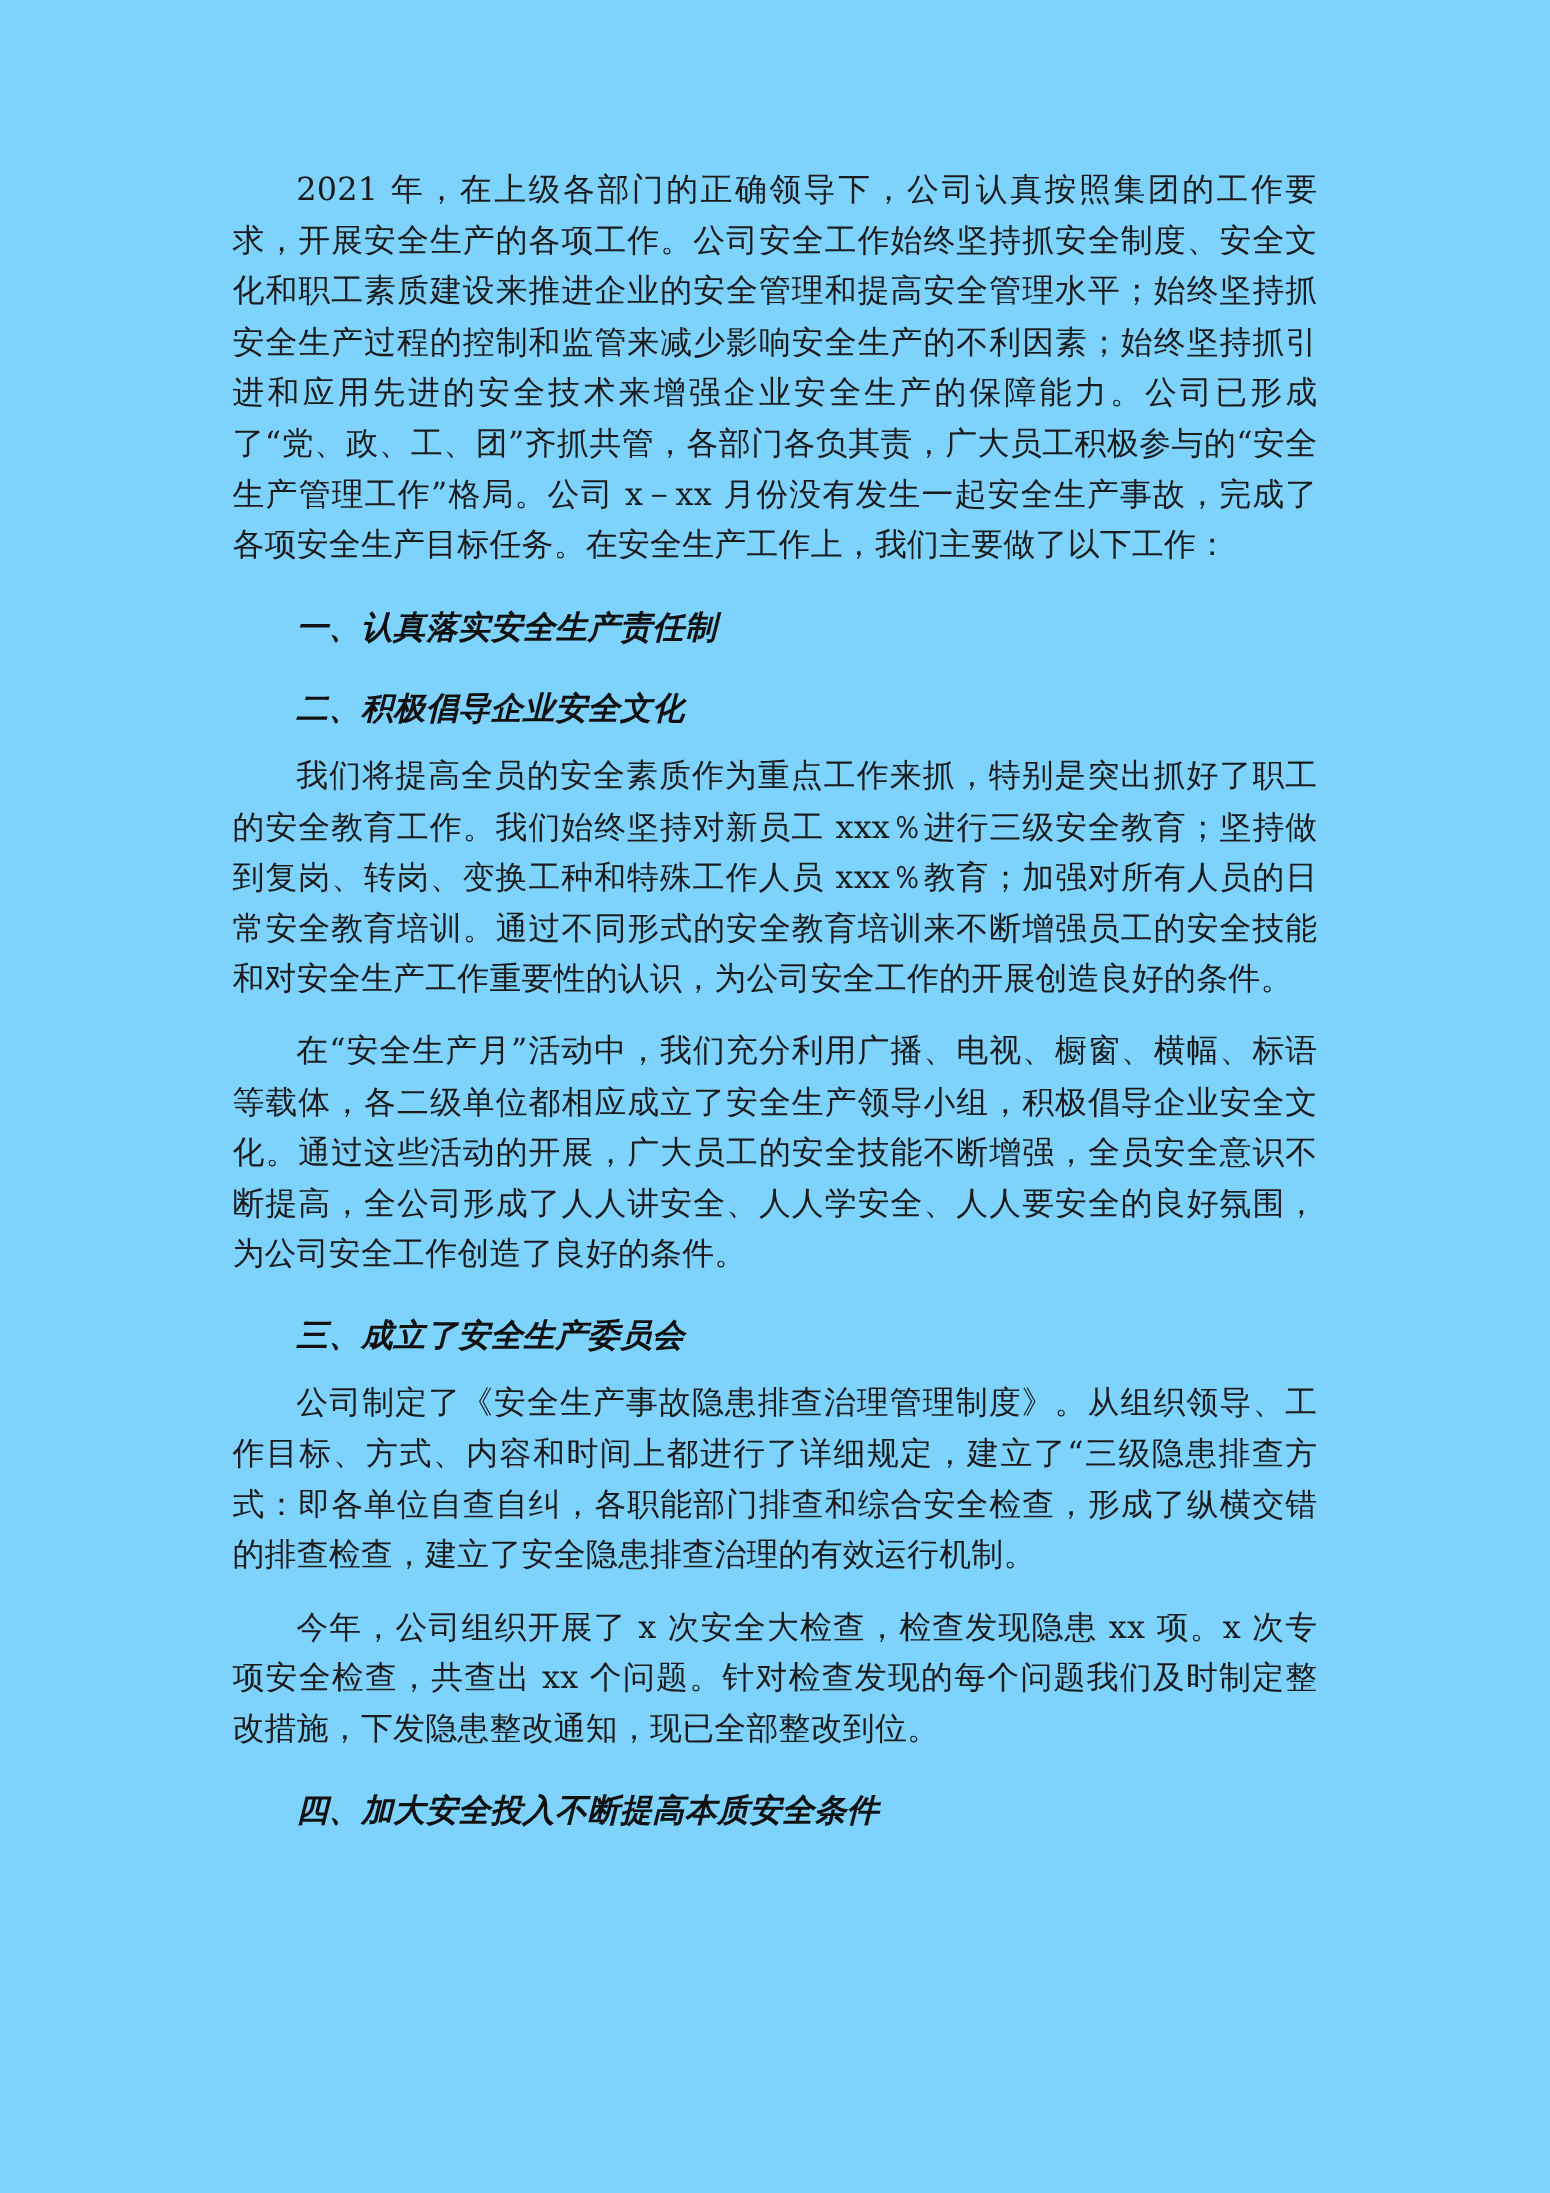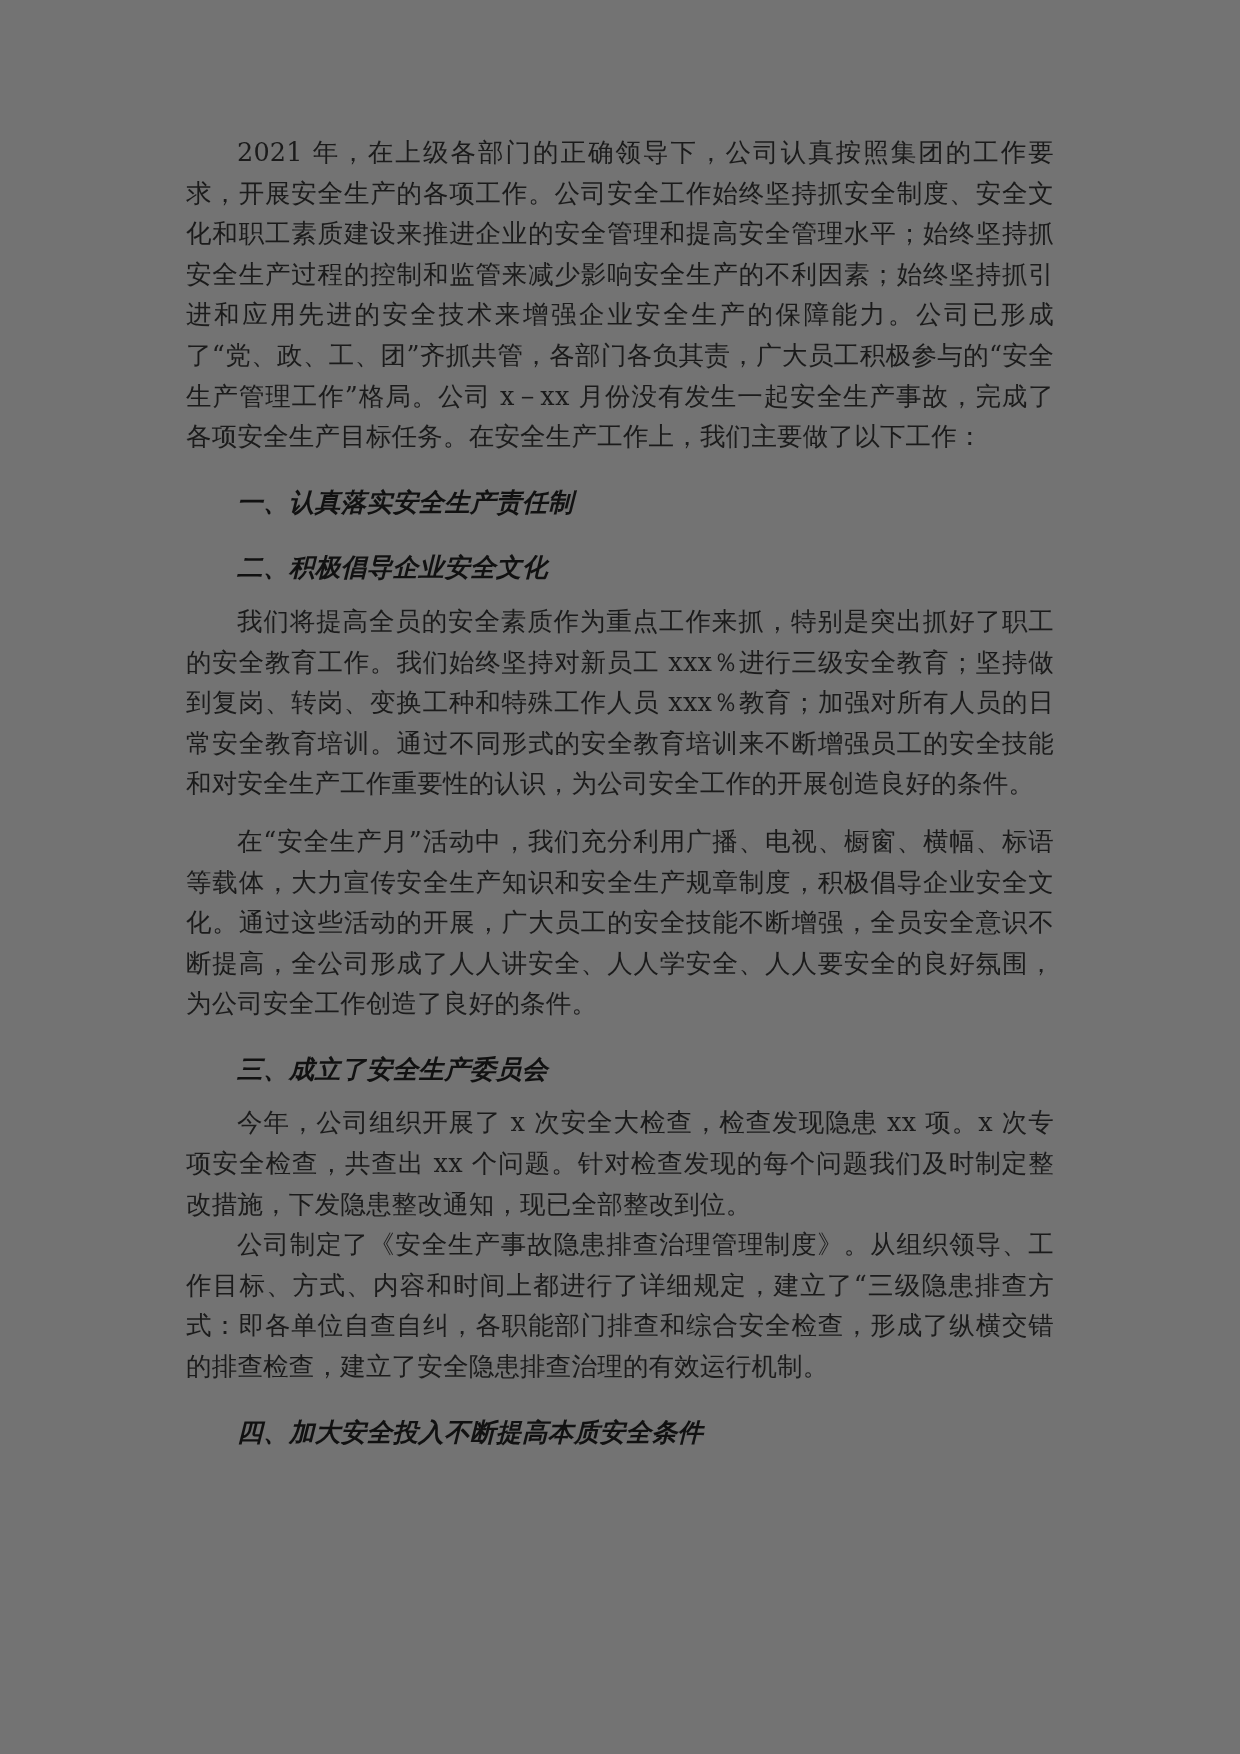--- a/index.html
+++ b/index.html
@@ -5,21 +5,21 @@
 <style>
   html, body {
     margin: 0;
     padding: 0;
     background: #ffffff;
   }
   .page {
     position: relative;
     width: 1240px;
     height: 1754px;
-    background: #737373;
+    background: #7dd3fc;
     overflow: hidden;
     box-sizing: border-box;
   }
   .content {
     position: absolute;
     left: 186px;
     top: 132px;
     width: 868px;
   }
   .para {
@@ -60,24 +60,24 @@
 
     <p class="para">2021 年，在上级各部门的正确领导下，公司认真按照集团的工作要求，开展安全生产的各项工作。公司安全工作始终坚持抓安全制度、安全文化和职工素质建设来推进企业的安全管理和提高安全管理水平；始终坚持抓安全生产过程的控制和监管来减少影响安全生产的不利因素；始终坚持抓引进和应用先进的安全技术来增强企业安全生产的保障能力。公司已形成了“党、政、工、团”齐抓共管，各部门各负其责，广大员工积极参与的“安全生产管理工作”格局。公司 x－xx 月份没有发生一起安全生产事故，完成了各项安全生产目标任务。在安全生产工作上，我们主要做了以下工作：</p>
 
     <h2 class="heading">一、认真落实安全生产责任制</h2>
 
 
     <h2 class="heading">二、积极倡导企业安全文化</h2>
 
     <p class="para after-heading">我们将提高全员的安全素质作为重点工作来抓，特别是突出抓好了职工的安全教育工作。我们始终坚持对新员工 xxx％进行三级安全教育；坚持做到复岗、转岗、变换工种和特殊工作人员 xxx％教育；加强对所有人员的日常安全教育培训。通过不同形式的安全教育培训来不断增强员工的安全技能和对安全生产工作重要性的认识，为公司安全工作的开展创造良好的条件。</p>
 
-    <p class="para">在“安全生产月”活动中，我们充分利用广播、电视、橱窗、横幅、标语等载体，大力宣传安全生产知识和安全生产规章制度，积极倡导企业安全文化。通过这些活动的开展，广大员工的安全技能不断增强，全员安全意识不断提高，全公司形成了人人讲安全、人人学安全、人人要安全的良好氛围，为公司安全工作创造了良好的条件。</p>
+    <p class="para">在“安全生产月”活动中，我们充分利用广播、电视、橱窗、横幅、标语等载体，各二级单位都相应成立了安全生产领导小组，积极倡导企业安全文化。通过这些活动的开展，广大员工的安全技能不断增强，全员安全意识不断提高，全公司形成了人人讲安全、人人学安全、人人要安全的良好氛围，为公司安全工作创造了良好的条件。</p>
 
     <h2 class="heading">三、成立了安全生产委员会</h2>
 
+    <p class="para after-heading">公司制定了《安全生产事故隐患排查治理管理制度》。从组织领导、工作目标、方式、内容和时间上都进行了详细规定，建立了“三级隐患排查方式：即各单位自查自纠，各职能部门排查和综合安全检查，形成了纵横交错的排查检查，建立了安全隐患排查治理的有效运行机制。</p>
+
     <p class="para">今年，公司组织开展了 x 次安全大检查，检查发现隐患 xx 项。x 次专项安全检查，共查出 xx 个问题。针对检查发现的每个问题我们及时制定整改措施，下发隐患整改通知，现已全部整改到位。</p>
-
-    <p class="para after-heading">公司制定了《安全生产事故隐患排查治理管理制度》。从组织领导、工作目标、方式、内容和时间上都进行了详细规定，建立了“三级隐患排查方式：即各单位自查自纠，各职能部门排查和综合安全检查，形成了纵横交错的排查检查，建立了安全隐患排查治理的有效运行机制。</p>
 
     <h2 class="heading">四、加大安全投入不断提高本质安全条件</h2>
 
   </div>
 </div>
 
 </body></html>

